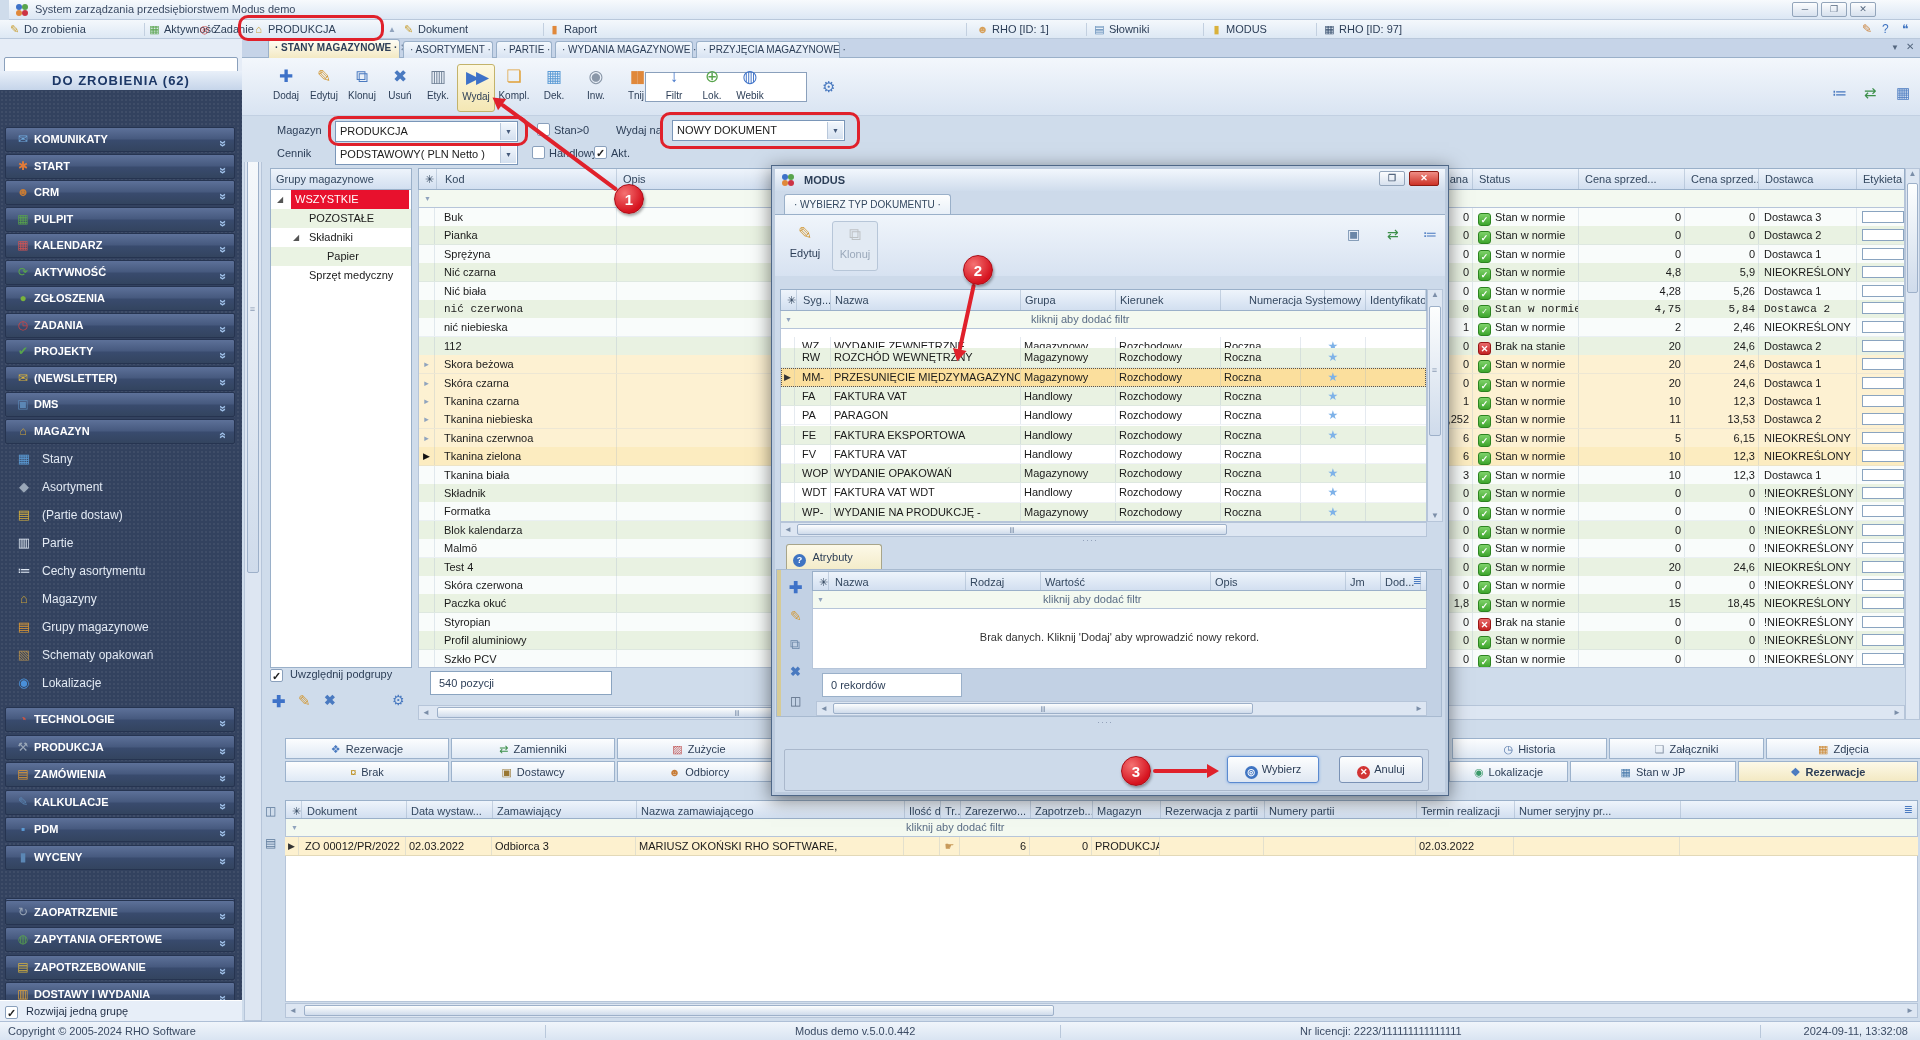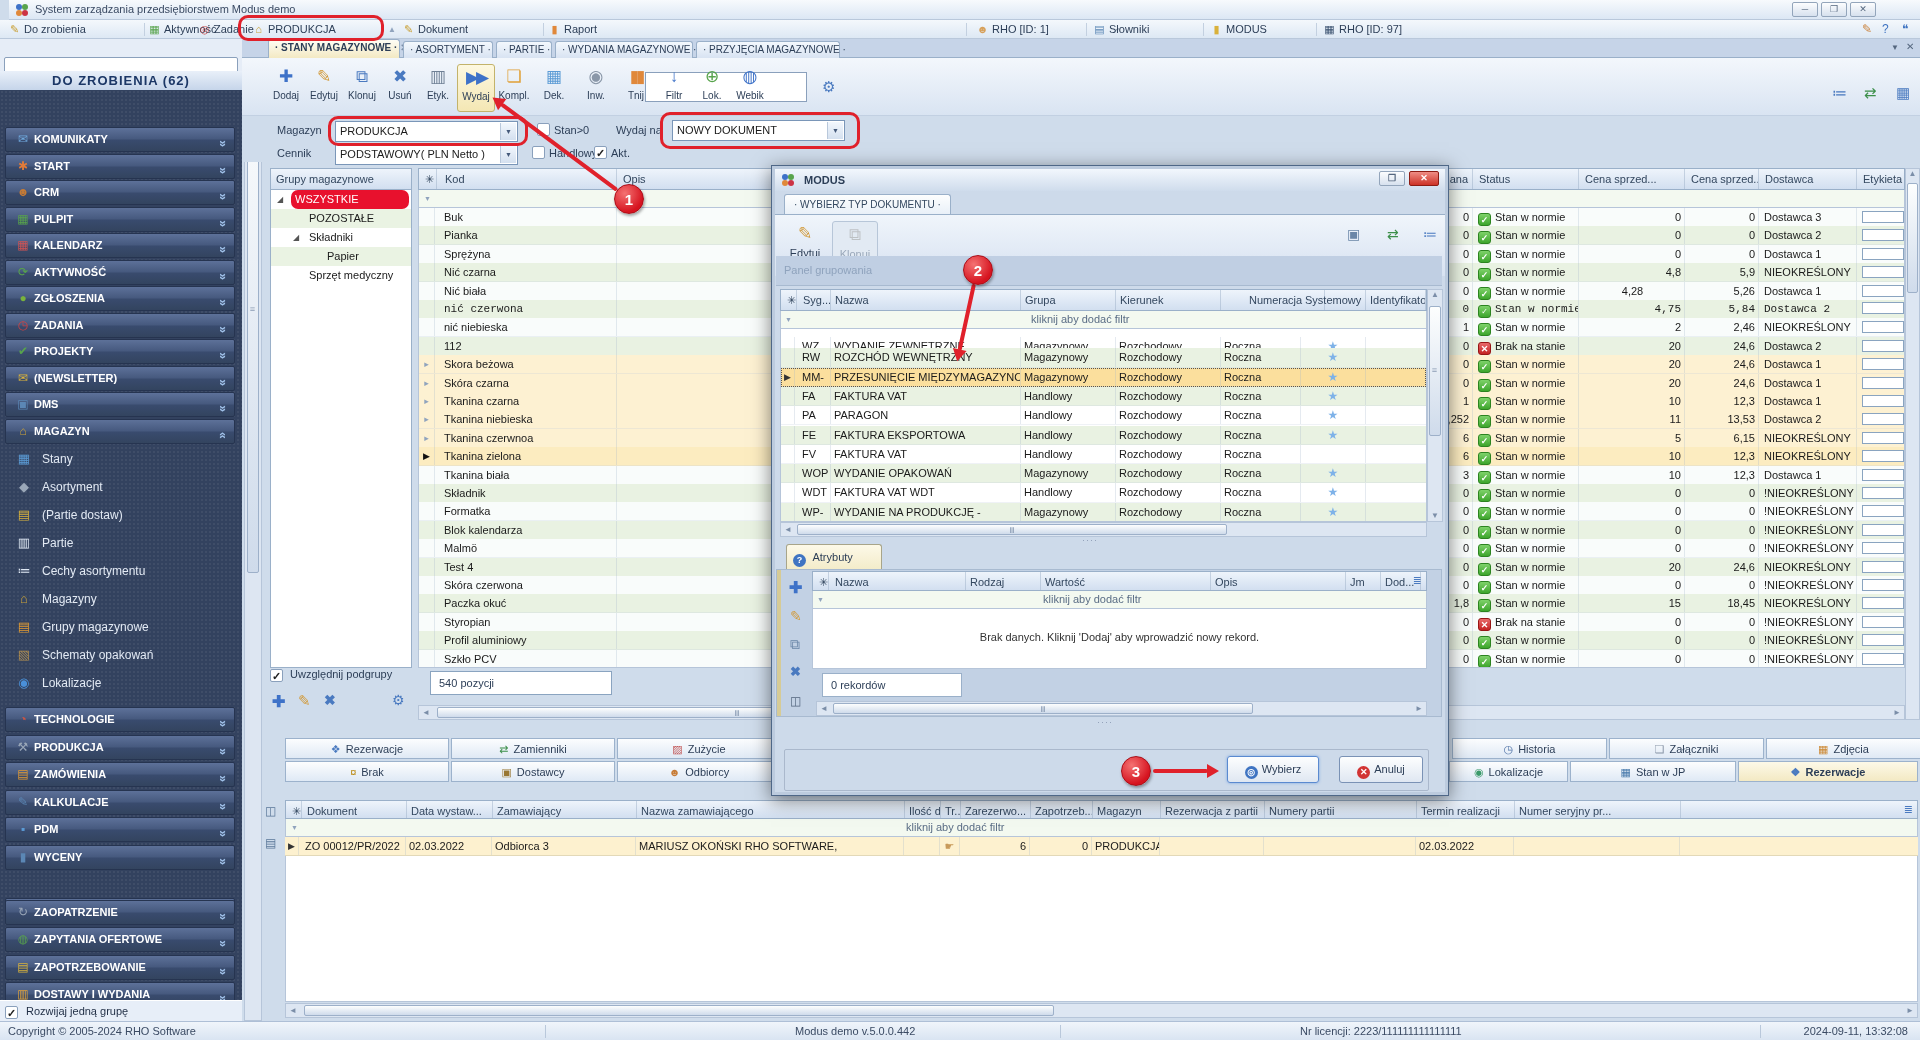--- a/index.html
+++ b/index.html
@@ -262,21 +262,21 @@
   <span class="flabel" style="left:374px;top:8px">Wydaj na</span>
   <div class="dd" style="left:430px;top:4px;width:173px;">
     <span>NOWY DOKUMENT</span><span class="arr">▼</span>
   </div>
 </div>
 
 <div class="abs tree-head">Grupy magazynowe</div>
 <div class="abs tree-body" id="treebody">
     <div class="tnode" style="background: rgb(255, 255, 255);">
       <span class="texp" style="left: 6px;">◢</span>
-      <span class="tlab sel" style="left: 20px; border-radius: 7px;">WSZYSTKIE</span>
+      <span class="tlab sel" style="left: 20px;">WSZYSTKIE</span>
     </div>
     <div class="tnode" style="background: rgb(234, 243, 227);">
       <span class="tlab" style="left: 38px;">POZOSTAŁE</span>
     </div>
     <div class="tnode" style="background: rgb(255, 255, 255);">
       <span class="texp" style="left: 22px;">◢</span>
       <span class="tlab" style="left: 38px;">Składniki</span>
     </div>
     <div class="tnode" style="background: rgb(234, 243, 227);">
       <span class="tlab" style="left: 56px;">Papier</span>
@@ -353,21 +353,21 @@
       <div class="gcell" style="left: 1268px; width: 72px; text-align: right;">5,9</div>
       <div class="gcell" style="left: 1342px; width: 96px;">NIEOKREŚLONY</div>
       <div class="gcell" style="left: 1056px; width: 104px;"><span class="sticon st-ok">✓</span><span>Stan w normie</span></div>
       <div class="gcell" style="left: 1440px; width: 46px; border-right: none;"><span class="etyk"></span></div>
     </div>
     <div class="grow" style="top: 73.6px; background: rgb(249, 252, 251);">
       <div class="gcell" style="left: 0px; width: 16px; color: rgb(143, 163, 189); font-size: 9px; text-align: center; padding: 0px;"></div>
       <div class="gcell" style="left: 22px; width: 176px;">Nić biała</div>
       <div class="gcell" style="left: 200px; width: 772px;"></div>
       <div class="gcell" style="left: 974px; width: 80px; text-align: right;">0</div>
-      <div class="gcell" style="left: 1162px; width: 104px; text-align: center;">4,28</div>
+      <div class="gcell" style="left: 1162px; width: 104px; text-align: right;">4,28</div>
       <div class="gcell" style="left: 1268px; width: 72px; text-align: right;">5,26</div>
       <div class="gcell" style="left: 1342px; width: 96px;">Dostawca 1</div>
       <div class="gcell" style="left: 1056px; width: 104px;"><span class="sticon st-ok">✓</span><span>Stan w normie</span></div>
       <div class="gcell" style="left: 1440px; width: 46px; border-right: none;"><span class="etyk"></span></div>
     </div>
     <div class="grow" style="top: 92px; background: rgb(233, 242, 226); font-family: Liberation Mono, monospace;">
       <div class="gcell" style="left: 0px; width: 16px; color: rgb(143, 163, 189); font-size: 9px; text-align: center; padding: 0px;"></div>
       <div class="gcell" style="left: 22px; width: 176px;">nić czerwona</div>
       <div class="gcell" style="left: 200px; width: 772px;"></div>
       <div class="gcell" style="left: 974px; width: 80px; text-align: right;">0</div>
@@ -682,23 +682,20 @@
     <span class="ic" style="color:#d29a3a">✎</span>
     <span>Edytuj</span>
   </div>
   <div class="m-toolbtn dis" style="left:60px;">
     <span class="ic">⧉</span>
     <span>Klonuj</span>
   </div>
   <span class="abs" style="left:575px;top:60px;font-size:14px;color:#6b87a8">▣</span>
   <span class="abs" style="left:615px;top:60px;font-size:14px;color:#3c8f4a">⇄</span>
   <span class="abs" style="left:651px;top:60px;font-size:14px;color:#4a7ac0">≔</span>
-  <div class="abs" style="left:4px;top:90px;width:666px;height:30px;background:#c0cfe3;border-bottom:1px solid #a8bad0;">
-    <span style="position:absolute;left:8px;top:8px;color:#8fa3bd">Panel grupowania</span>
-  </div>
   <div class="abs ghead" id="mhead" style="left:8px;top:123px;width:647px;height:22px;">
       <div class="gcol" style="left: 2px; width: 14px;">✳</div>
       <div class="gcol" style="left: 18px; width: 32px;">Syg...</div>
       <div class="gcol" style="left: 50px; width: 190px;">Nazwa</div>
       <div class="gcol" style="left: 240px; width: 95px;">Grupa</div>
       <div class="gcol" style="left: 335px; width: 105px;">Kierunek</div>
       <div class="gcol" style="left: 464px; width: 80px;">Numeracja</div>
       <div class="gcol" style="left: 520px; width: 65px;">Systemowy</div>
       <div class="gcol" style="left: 585px; width: 60px;">Identyfikator</div>
     </div>

